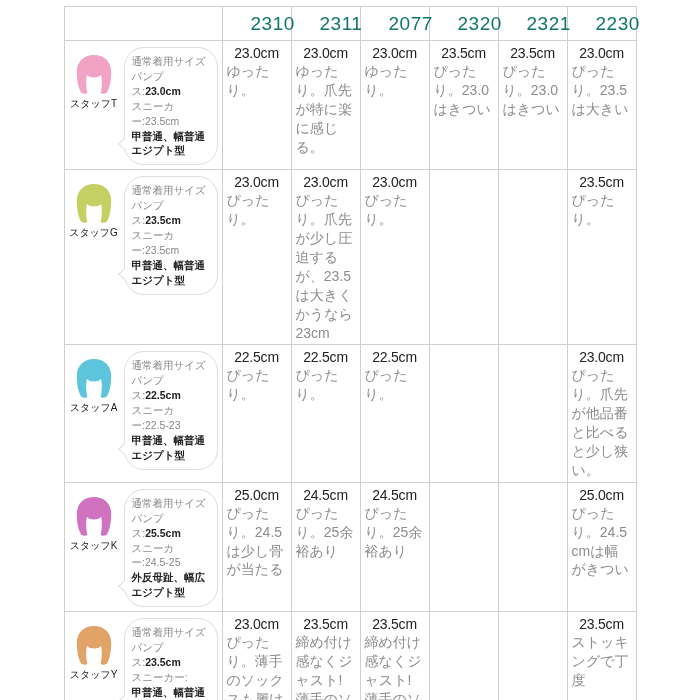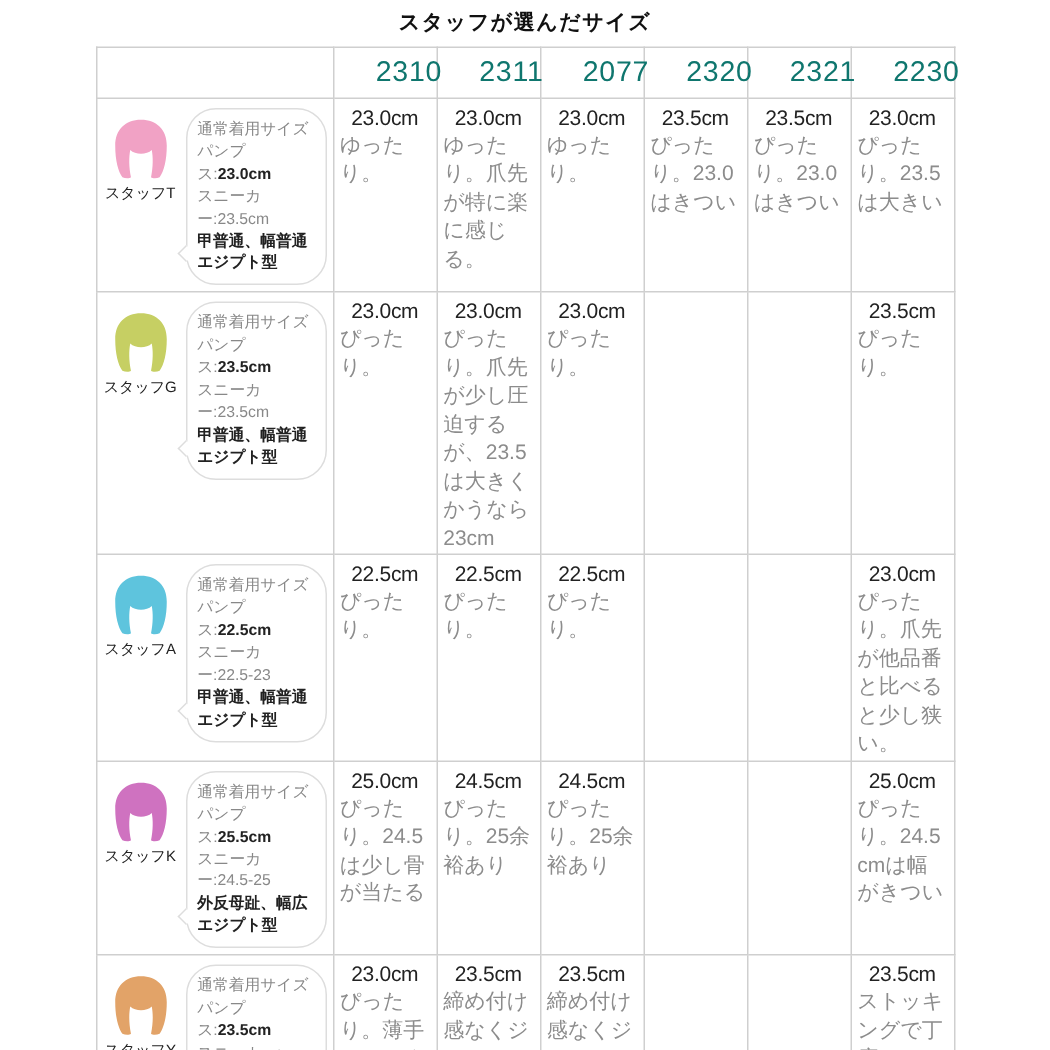--- a/index.html
+++ b/index.html
@@ -49,21 +49,20 @@
     background:#fff; border-left:1px solid #ddd; border-bottom:1px solid #ddd;
     transform:rotate(45deg);
   }
   .p-line.gray { color:#888; }
   .p-line .b, .p-line.bold { color:#222; font-weight:bold; }
 </style>
 </head>
 <body>
 
 <div class="page">
-  <div class="title">スタッフが選んだサイズ</div>
 
   <table class="grid">
     <colgroup>
       <col style="width:158px">
         <col style="width:69px">
         <col style="width:69px">
       <col style="width:69px">
         <col style="width:69px">
         <col style="width:69px">
         <col style="width:69px">

